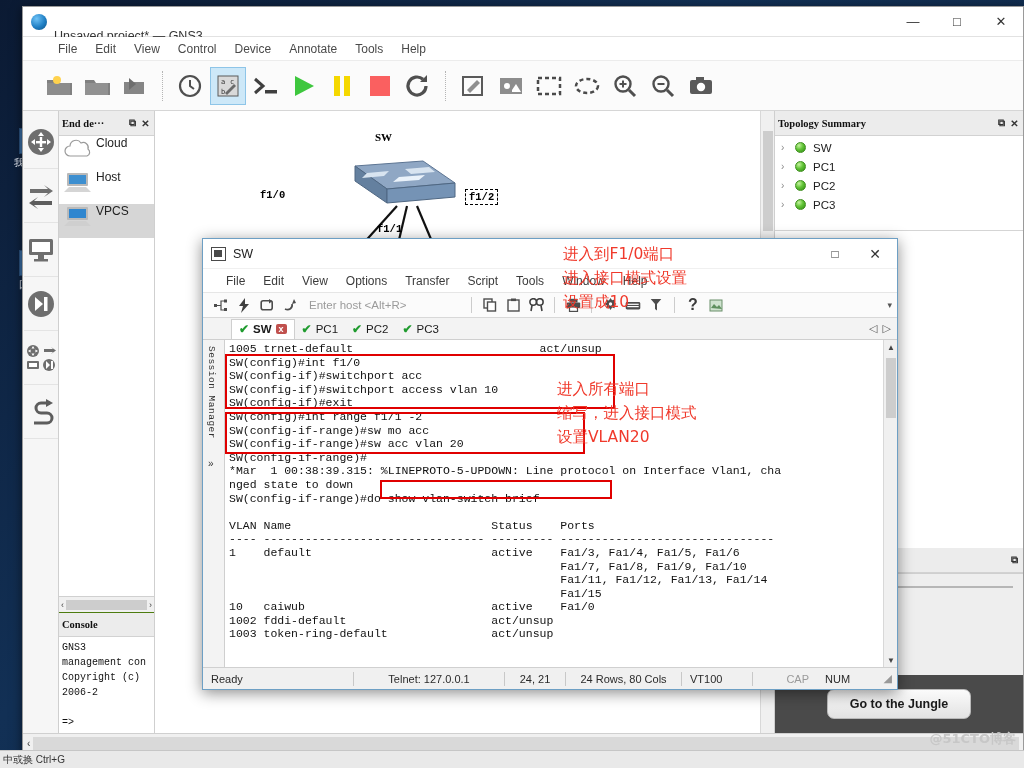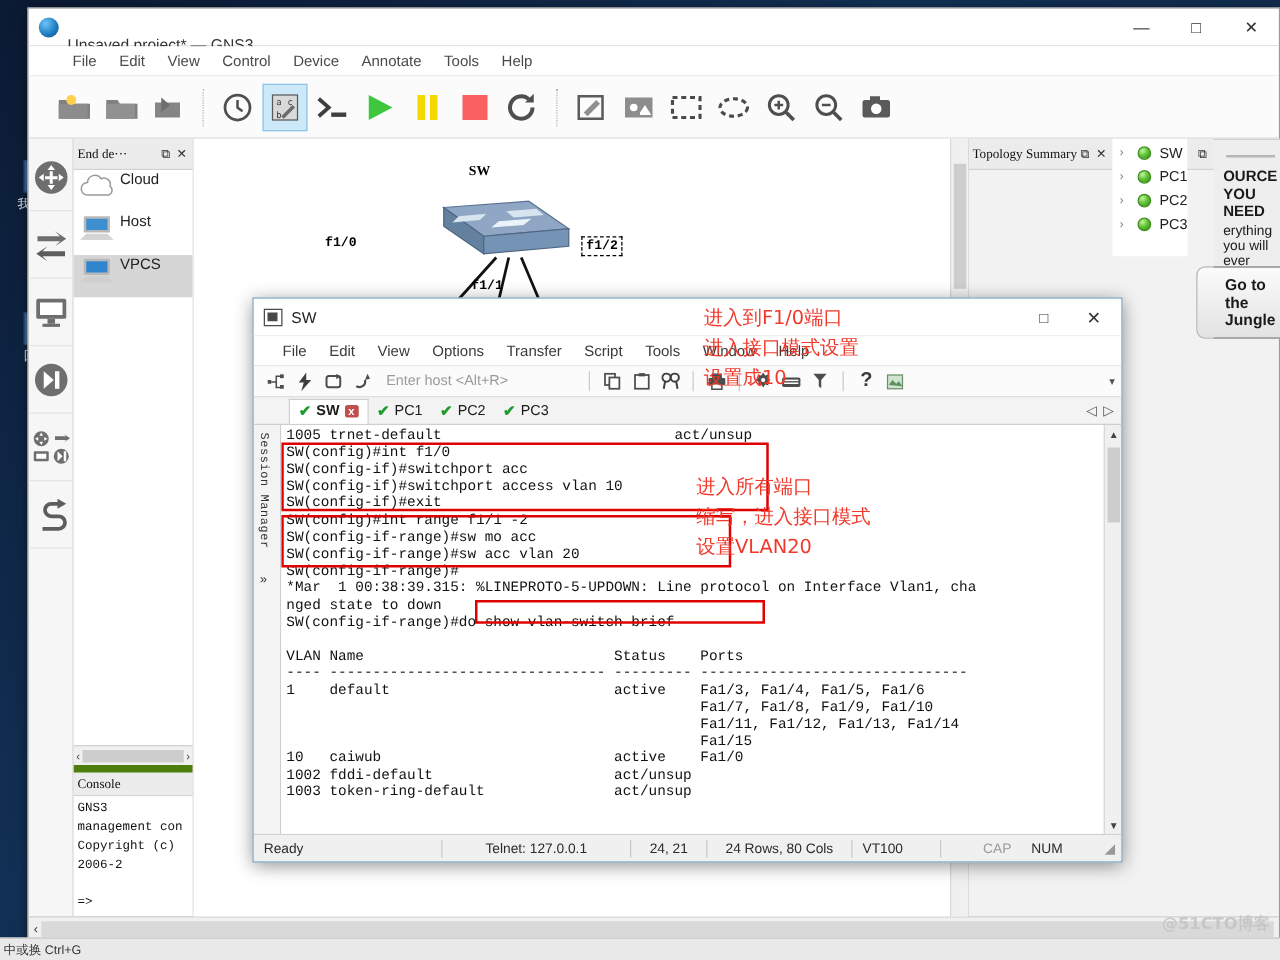--- a/index.html
+++ b/index.html
@@ -98,20 +98,21 @@
     width: 96px; background: #f5f5f5;
     border-right: 1px solid #cfcfcf;
     display: flex; flex-direction: column;
   }
   .dockhdr {
     height: 25px; background: #ececec;
     display: flex; align-items: center;
     font-size: 10.5px; font-family: "Liberation Serif", serif;
     color: #111; padding: 0 2px 0 3px;
     border-bottom: 1px solid #d2d2d2;
+    font-weight: bold;
   }
   .dockhdr .t { flex: 1; white-space: nowrap; overflow: hidden; }
   .dockhdr .b { width: 13px; text-align: center; font-size: 10px; color: #333; }
   .devlist { background: #fff; flex: none; }
   .devitem {
     height: 34px; display: flex; 
     padding-left: 3px; font-size: 12px; color: #222;
   }
   .devitem.sel { background: #d6d6d6; }
   .devitem .dico { width: 34px; height: 30px; flex: none; position: relative; }
@@ -129,21 +130,21 @@
     position: absolute; right: 0; top: 0; bottom: 0; width: 14px;
     background: #f0f0f0; border-left: 1px solid #d8d8d8;
   }
   .canvas-scroll-v .thumb {
     position: absolute; top: 20px; left: 2px; width: 10px; height: 100px;
     background: #cdcdcd;
   }
   
   .rightdock {
     width: 248px; background: #f2f2f2;
-    display: flex; flex-direction: row;
+    display: flex; flex-direction: column;
   }
   .topolist { background: #fff; height: 94px; padding-top: 2px; }
   .toporow {
     height: 19px; display: flex; align-items: center;
     font-size: 11.5px; color: #222; padding-left: 6px;
   }
   .toporow .arrow { width: 14px; color: #8a8a8a; font-size: 10px; }
   .toporow .led {
     width: 11px; height: 11px; border-radius: 50%;
     background: radial-gradient(circle at 33% 28%, #c6f3a0 0%, #62c437 45%, #2f8a12 100%);
@@ -552,21 +553,21 @@
             </div>
             <span>VPCS</span>
           </div>
         </div>
         <div style="flex:1; background:#fff;"></div>
         <div class="scrollstub">
           <span>‹</span>
           <span class="bar"></span>
           <span>›</span>
         </div>
-        <div class="dockhdr" style="border-top:6px solid #4d7c0f;justify-content:center;">
+        <div class="dockhdr" style="border-top:1px solid #4d7c0f;justify-content:center;">
           <div class="t">Console</div>
         </div>
         <div style="height:96px; background:#fff; font-family:'Liberation Mono',monospace; font-size:10px; color:#111; padding:3px; line-height:1.5; overflow:hidden;">
           <div>GNS3 management con</div>
           <div>Copyright (c) 2006-2</div>
           <div>&nbsp;</div>
           <div>=&gt;</div>
         </div>
       </div>
 

